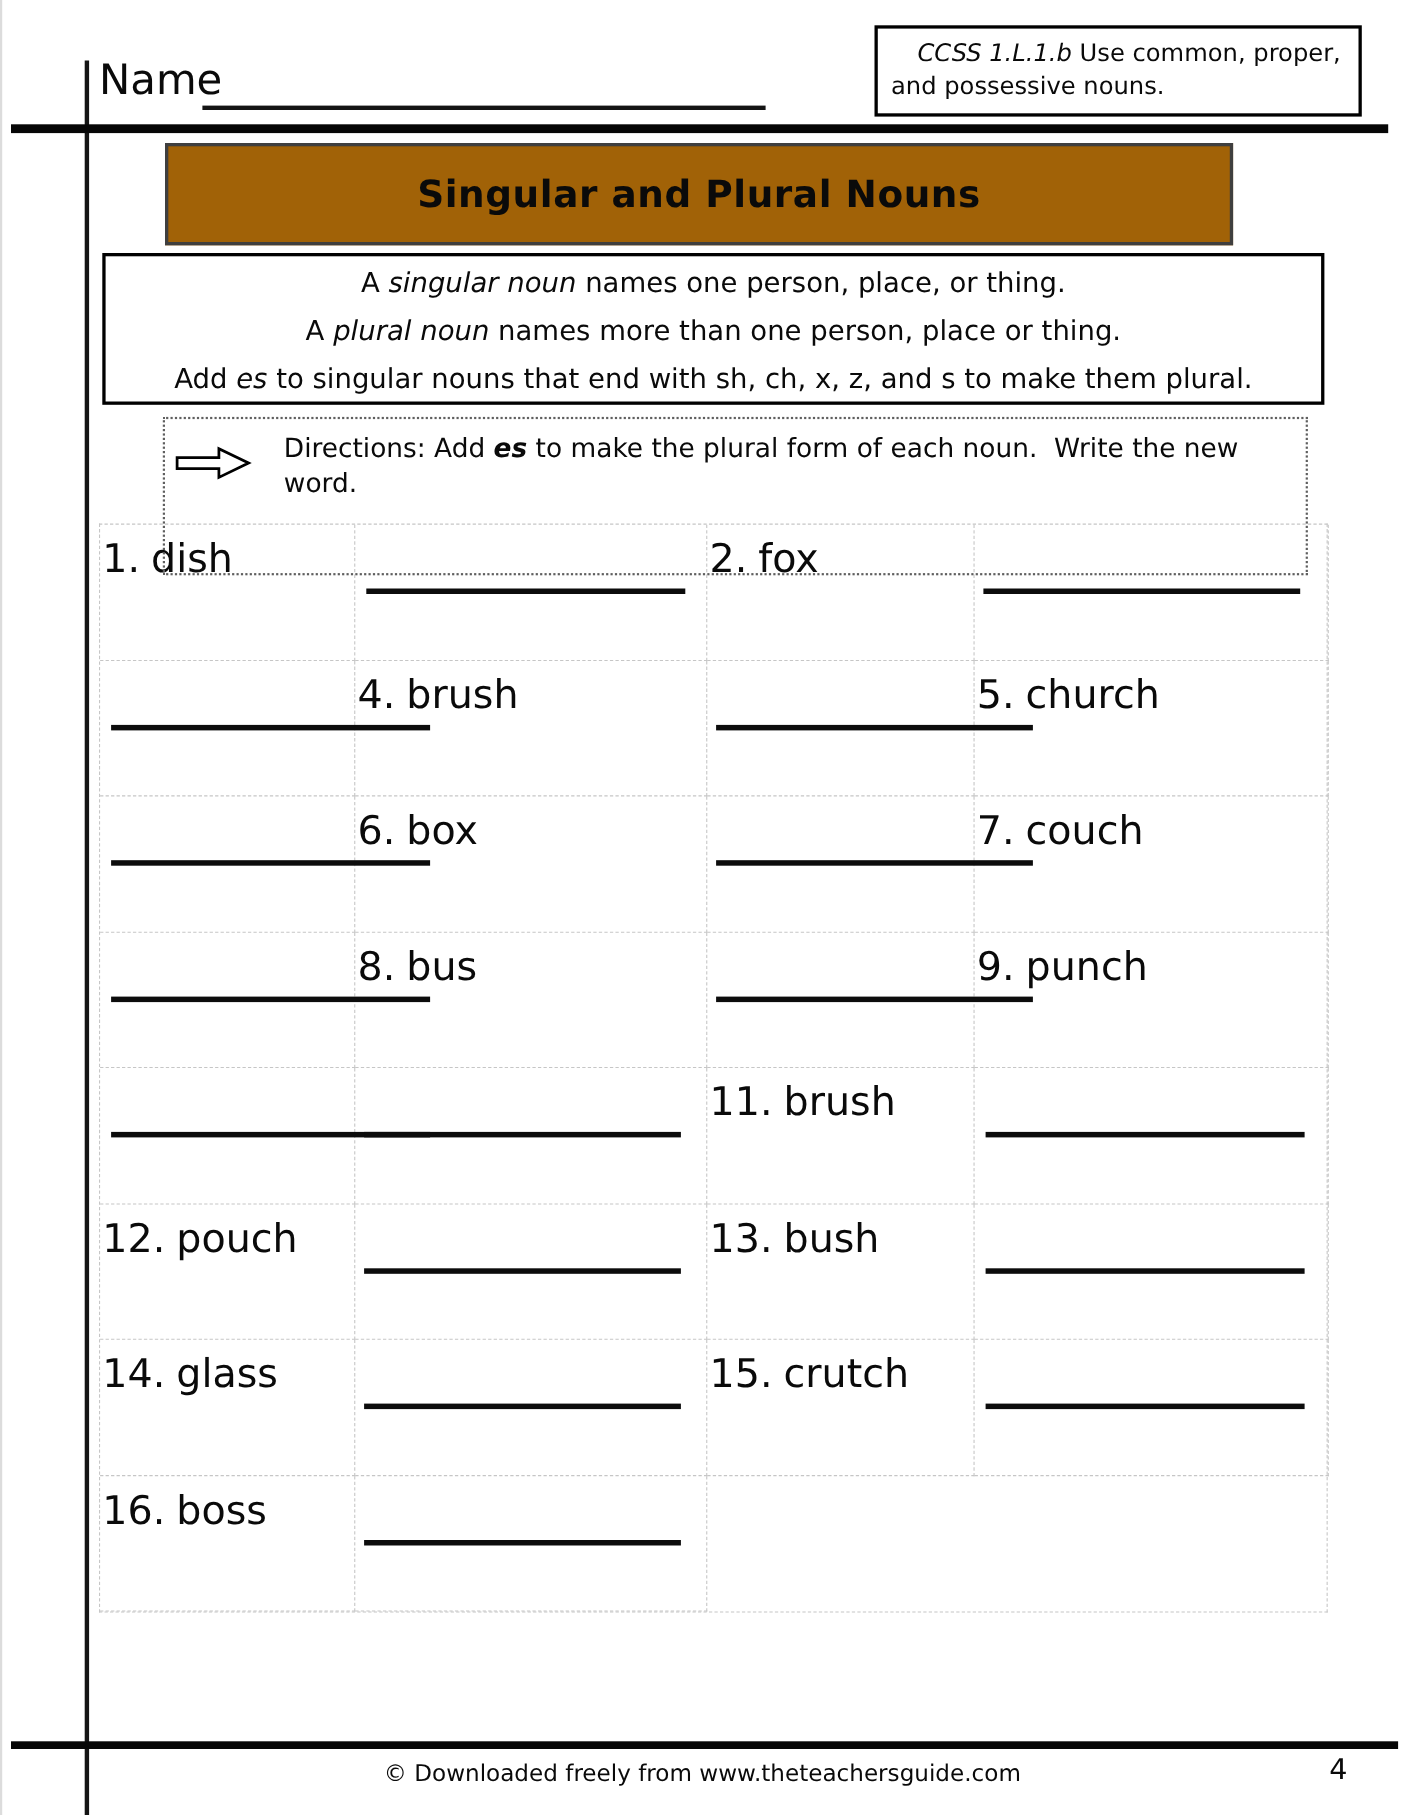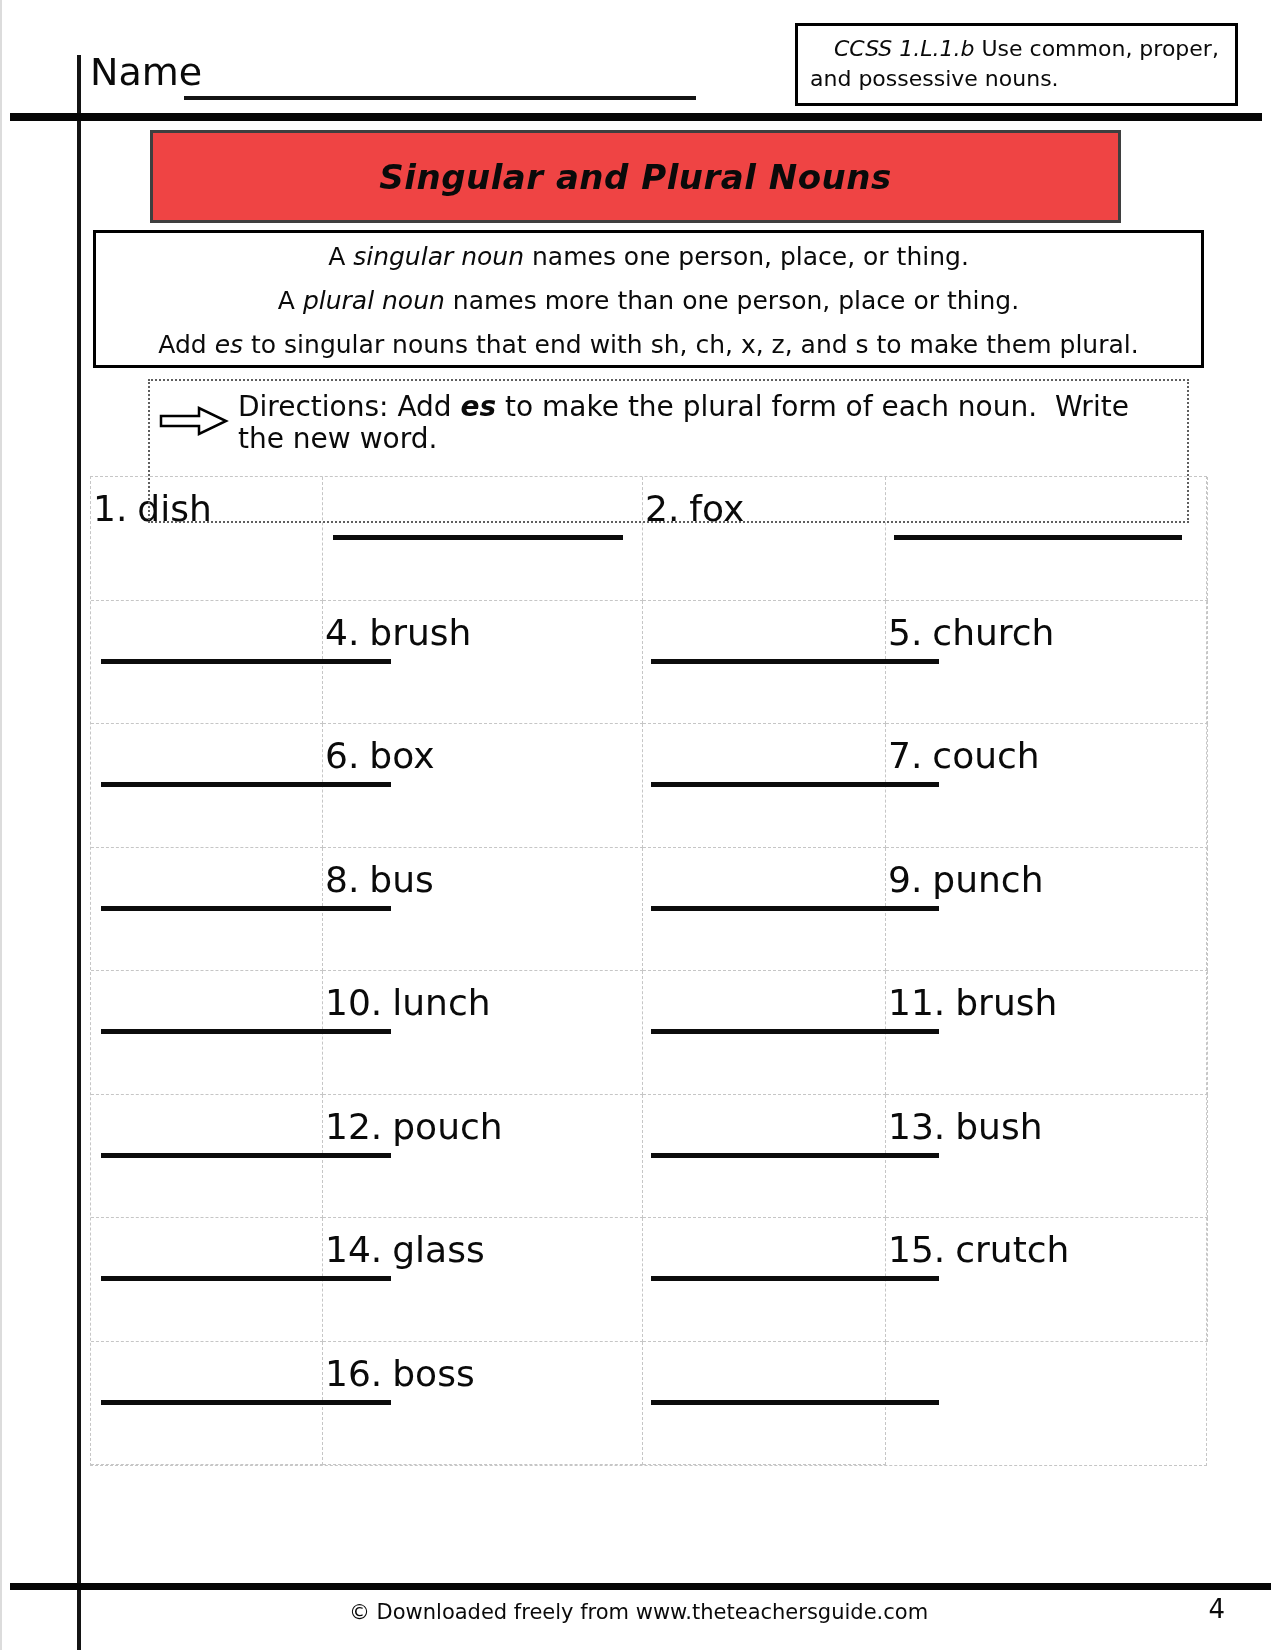--- a/index.html
+++ b/index.html
@@ -26,41 +26,41 @@
     padding:8px 12px 0 12px;
     font-size:22px;line-height:30px;
   }
   .ccss-code{font-style:italic;margin-left:24px;}
   
   .top-rule{left:8px;top:113px;width:1252px;height:8px;background:#060606;}
   .footer-rule{left:8px;top:1583px;width:1261px;height:7px;background:#060606;}
   
   .title-bar{
     left:148px;top:130px;width:971px;height:93px;
-    background:#ef4444;border:3px solid #3f3f3f;box-sizing:border-box;
+    background:#a16207;border:3px solid #3f3f3f;box-sizing:border-box;
     display:flex;align-items:center;justify-content:center;
-    font-size:34px;font-weight:600;letter-spacing:0.5px;font-style:italic;
+    font-size:34px;font-weight:600;letter-spacing:0.5px;
   }
   
   .info-box{
     left:91px;top:230px;width:1111px;height:138px;
     border:3px solid #000;box-sizing:border-box;
     text-align:center;font-size:25px;line-height:44px;
     padding-top:2px;
   }
   .info-box .em{font-style:italic;}
   
   .directions-box{
     left:146px;top:379px;width:1041px;height:144px;
     border:2px dotted #5f5f5f;box-sizing:border-box;
     background:transparent;z-index:3;
     padding:10px 4px 0 8px;
   }
   .directions-row{display:flex;align-items:center;gap:8px;}
-  .directions-text{font-size:28px;line-height:32px;white-space:pre-wrap;}
+  .directions-text{font-size:24px;line-height:32px;white-space:pre-wrap;margin-left:20px;}
   .directions-text .em{font-style:italic;font-weight:bold;}
   
   .grid{
     left:88px;top:476px;width:1117px;height:990px;
     display:grid;
     grid-template-columns:232px 320px 243px 322px;
     grid-template-rows:repeat(8,1fr);
     border:1px dashed #c6c6c6;box-sizing:border-box;
     z-index:1;
   }
@@ -148,21 +148,20 @@
       </div>
     <div class="cell word"><span class="num">8.</span><span>bus</span></div>
     <div class="cell c4">
         <div class="blank-line"></div>
       </div>
 
     <div class="cell word"><span class="num">9.</span><span>punch</span></div>
     <div class="cell">
         <div class="blank-line"></div>
       </div>
-    <div class="cell word"><span class="num">10.</span><span>lunch</span></div>
     <div class="cell c4">
         <div class="blank-line"></div>
       </div>
 
     <div class="cell word"><span class="num">11.</span><span>brush</span></div>
     <div class="cell">
         <div class="blank-line"></div>
       </div>
     <div class="cell word"><span class="num">12.</span><span>pouch</span></div>
     <div class="cell c4">

